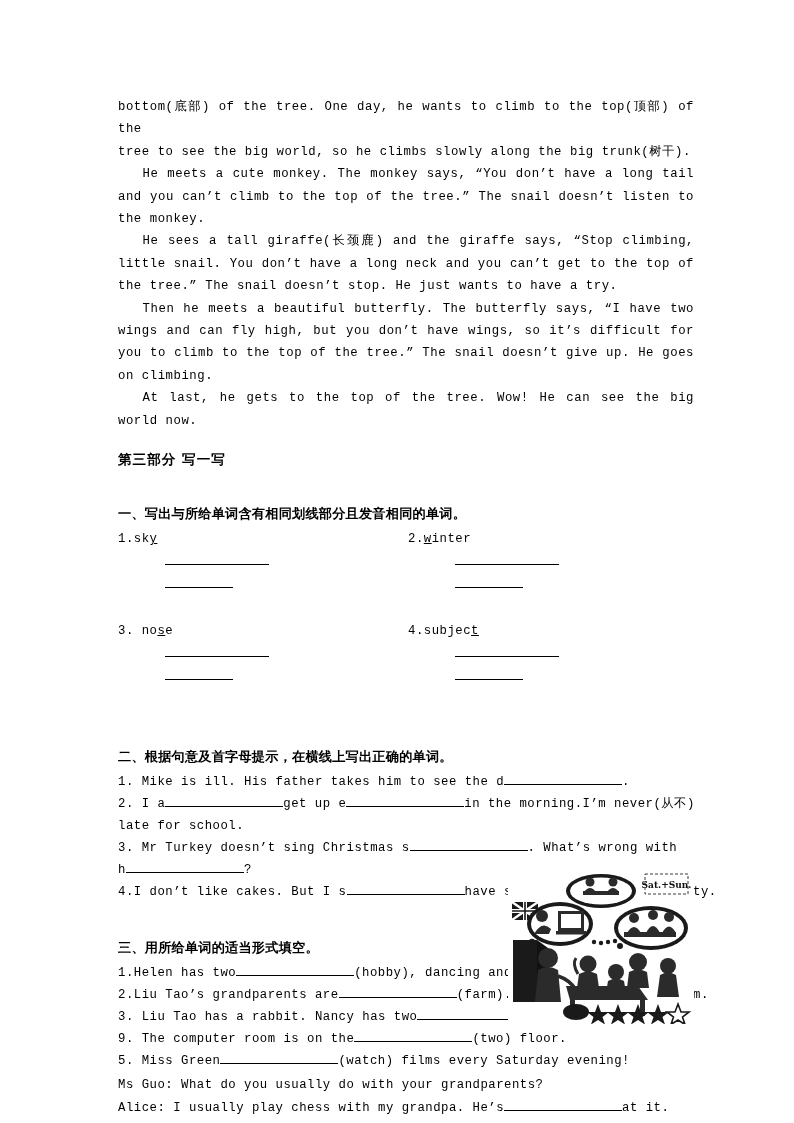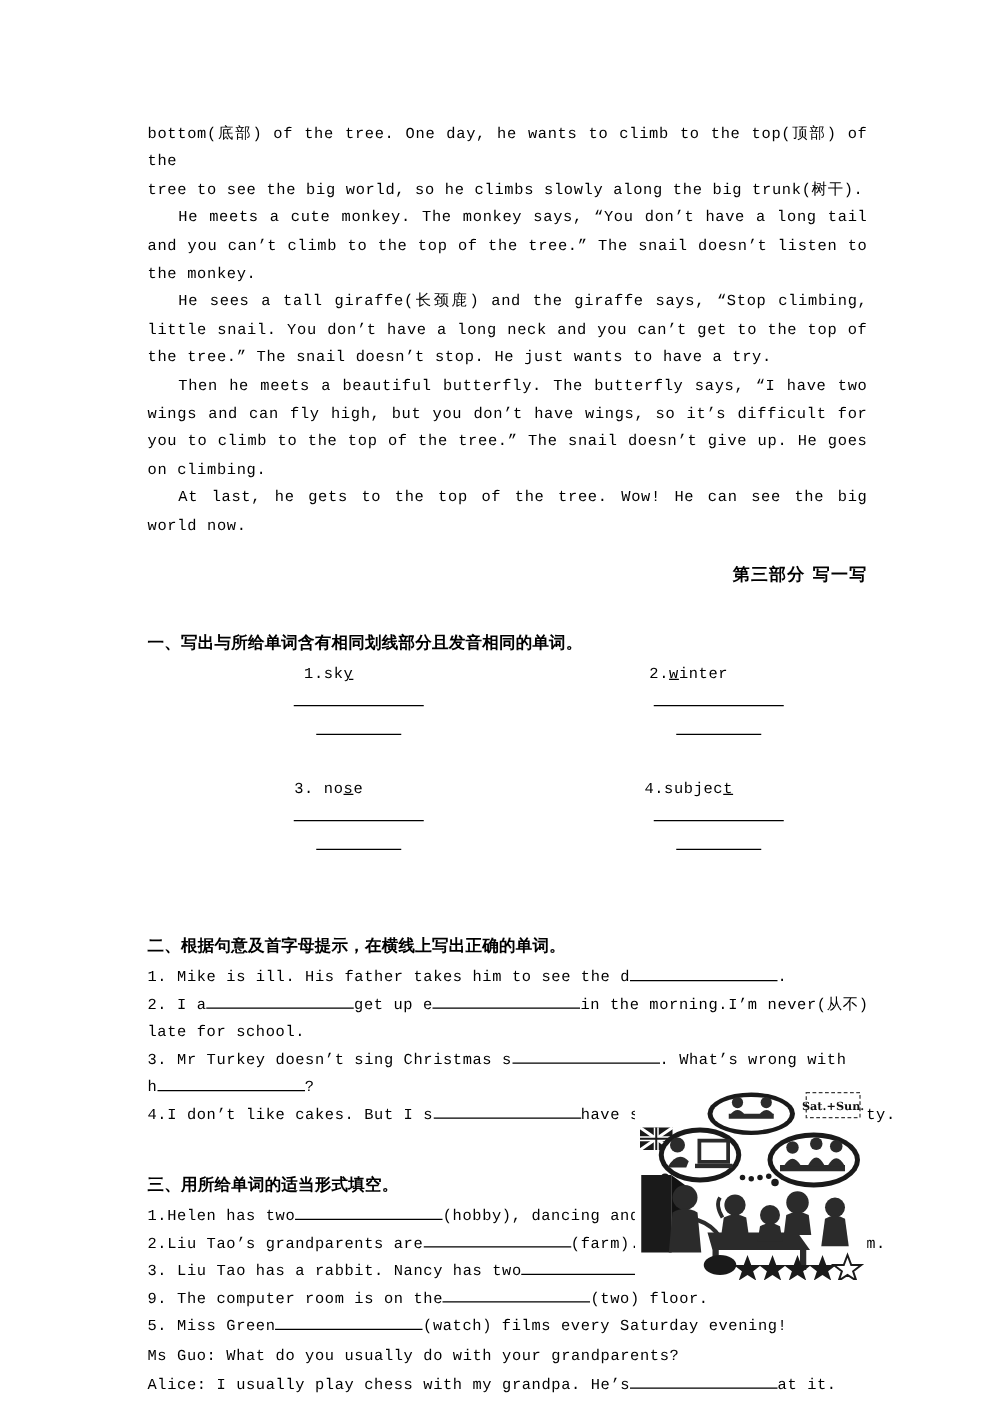--- a/index.html
+++ b/index.html
@@ -34,21 +34,21 @@
     text-justify: inter-word;
   }
   .passage p {
     margin: 0;
     white-space: normal;
   }
   .passage p.indent { text-indent: 2em; }
 
   
   .part-title {
-    text-align: right;
+    text-align: left;
     font-family: "DejaVu Sans", "Liberation Sans", sans-serif;
     font-weight: bold;
     font-size: 13.6px;
     letter-spacing: 1px;
     margin-top: 19px;
     margin-bottom: 0;
   }
 
   
   .sec-head {
@@ -79,21 +79,20 @@
   .b-xl  { width: 118px; }
 
   u.mark { text-decoration: underline; text-underline-offset: 1px; }
 
   
   .two-col {
     display: flex;
     font-size: 12.3px;
     line-height: 23px;
     letter-spacing: 0.5px;
-    text-align: center;
   }
   .two-col .col { white-space: pre; }
   .two-col .col.left  { width: 290px; }
   .two-col .col.right { flex: 1; }
 
   
   .dialogue { margin-top: 2px; }
   .dlg-line {
     font-size: 12.3px;
     line-height: 23px;

